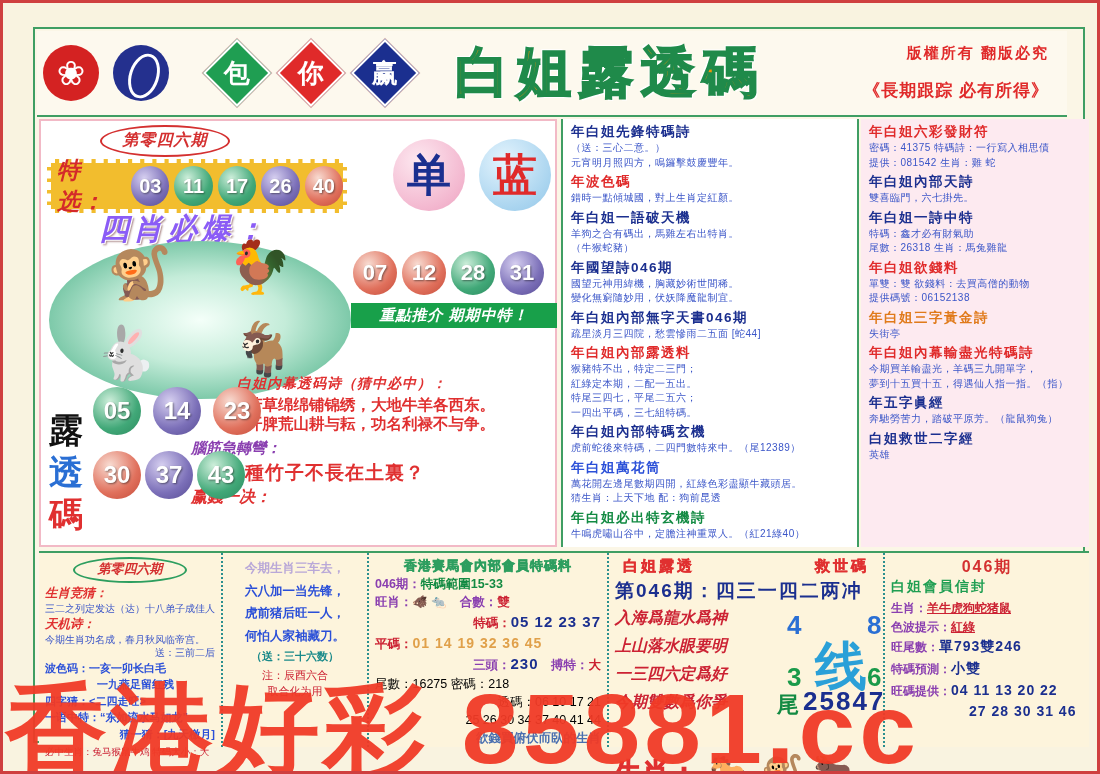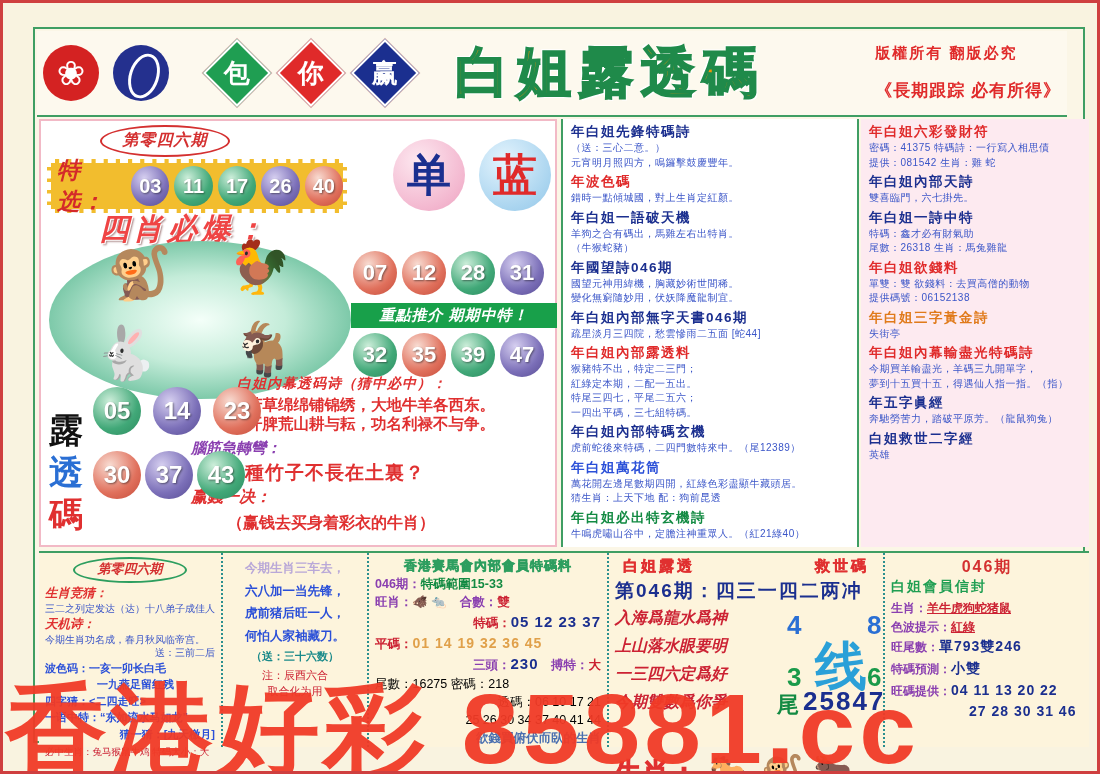--- a/index.html
+++ b/index.html
@@ -12,21 +12,21 @@
   .hdr{position:absolute;left:34px;top:28px;width:1030px;height:84px;background:#fdf9ee;border-bottom:2px solid #3f9e63;display:flex;align-items:center;}
   .flag{width:56px;height:56px;border-radius:50%;background:#d42222;color:#fff;font-size:34px;display:flex;align-items:center;justify-content:center;margin-left:6px;}
   .club{width:56px;height:56px;border-radius:50%;background:#24308e;margin-left:14px;position:relative;}
   .club:before{content:"";position:absolute;left:16px;top:8px;width:24px;height:40px;border:3px solid #fff;border-radius:50%;transform:rotate(18deg);}
   .dias{display:flex;gap:26px;margin-left:44px;}
   .dia{width:44px;height:44px;transform:rotate(45deg);display:flex;align-items:center;justify-content:center;border:2px solid #fff;box-shadow:0 0 0 1px #caa;}
   .dia span{transform:rotate(-45deg);color:#fff;font-weight:bold;font-size:26px;}
   .dia.d1{background:#1f9e52}.dia.d2{background:#e02a2a}.dia.d3{background:#1b2f8f}
   .title{margin-left:46px;font-size:54px;font-weight:bold;color:#f0920a;letter-spacing:8px;
          -webkit-text-stroke:2px #1f8a4a;text-shadow:2px 2px 0 #fff,-2px -2px 0 #fff;}
-  .copy{margin-left:auto;margin-right:6px;text-align:left;color:#e02a2a;font-weight:bold;}
+  .copy{margin-left:auto;margin-right:18px;text-align:right;color:#e02a2a;font-weight:bold;}
   .copy .c1{font-size:15px;letter-spacing:2px;}
   .copy .c2{font-size:17px;margin-top:16px;letter-spacing:1px;}
 
   
   .lp{position:absolute;left:36px;top:116px;width:518px;height:428px;background:#fff;border:2px solid #f2b9c6;box-sizing:border-box;}
   .mc{position:absolute;left:558px;top:116px;width:298px;height:428px;background:#fff;border-left:2px solid #3f9e63;border-right:2px solid #3f9e63;box-sizing:border-box;padding:2px 0;}
   .rc{position:absolute;left:858px;top:116px;width:228px;height:428px;background:#fdeaf0;box-sizing:border-box;padding:2px 0;}
 
   
   .ball{border-radius:50%;display:inline-flex;align-items:center;justify-content:center;color:#fff;font-weight:bold;
@@ -39,21 +39,21 @@
   .s48{width:48px;height:48px;font-size:24px;}
 
   .issue-oval{position:absolute;left:59px;top:4px;width:126px;height:28px;border:2px solid #d43030;border-radius:50%;
         color:#d43030;font-size:16px;font-weight:bold;font-style:italic;text-align:center;line-height:26px;letter-spacing:1px;}
   .gold{position:absolute;left:6px;top:38px;width:300px;height:54px;background:#f2bd2e;border:4px dashed #fff;box-sizing:border-box;
         display:flex;align-items:center;gap:5px;padding-left:6px;}
   .texuan{color:#d42a2a;font-size:23px;font-weight:bold;font-style:italic;letter-spacing:1px;}
   .bigball{position:absolute;width:72px;height:72px;border-radius:50%;display:flex;align-items:center;justify-content:center;font-size:44px;font-weight:bold;}
   .dan{left:352px;top:18px;background:radial-gradient(circle at 35% 30%,#fde8f0,#f3b7cf 70%,#eba0bf);color:#1b2f8f;}
   .lan{left:438px;top:18px;background:radial-gradient(circle at 35% 30%,#e4f4fd,#a9d4ef 70%,#93c6e8);color:#e02a2a;}
-  .sixiao{position:absolute;left:58px;top:88px;font-size:30px;font-weight:bold;font-style:italic;color:#ef4444;letter-spacing:4px;text-shadow:1px 1px 0 #fff,2px 2px 2px #a88;}
+  .sixiao{position:absolute;left:58px;top:88px;font-size:30px;font-weight:bold;font-style:italic;color:#8b5cf6;letter-spacing:4px;text-shadow:1px 1px 0 #fff,2px 2px 2px #a88;}
   .oval{position:absolute;left:8px;top:120px;width:302px;height:158px;border-radius:50%;
         background:radial-gradient(ellipse at center,#f4fff9 0%,#c4ecd9 40%,#3aa87c 100%);}
   .oval .an{position:absolute;font-size:52px;line-height:1;}
   .row1{position:absolute;left:312px;top:130px;display:flex;gap:5px;}
   .band{position:absolute;left:310px;top:182px;width:206px;height:25px;background:#18a04a;color:#fff;font-style:italic;font-weight:bold;
         font-size:15px;display:flex;align-items:center;justify-content:center;letter-spacing:1px;}
   .row2{position:absolute;left:312px;top:212px;display:flex;gap:5px;}
   .ptitle{position:absolute;left:196px;top:254px;color:#e03030;font-weight:bold;font-style:italic;font-size:14px;letter-spacing:1px;}
   .pl1{position:absolute;left:206px;top:274px;color:#e03030;font-weight:bold;font-size:15.5px;}
   .pl2{position:absolute;left:206px;top:293px;color:#e03030;font-weight:bold;font-size:15.5px;}
@@ -168,33 +168,26 @@
       <span class="an" style="left:44px;top:86px">🐇</span>
       <span class="an" style="left:182px;top:82px">🐐</span>
     </div>
     <div class="row1">
       <span class="ball br s44">07</span>
       <span class="ball br s44">12</span>
       <span class="ball bg s44">28</span>
       <span class="ball bp s44">31</span>
     </div>
     <div class="band">重點推介 期期中特！</div>
-    <div class="row2">
-      <span class="ball bg s44">32</span>
-      <span class="ball br s44">35</span>
-      <span class="ball bg s44">39</span>
-      <span class="ball bp s44">47</span>
-    </div>
     <div class="ptitle">白姐内幕透码诗（猜中必中）：</div>
     <div class="pl1">芳草绵绵铺锦绣，大地牛羊各西东。</div>
     <div class="pl2">开脾荒山耕与耘，功名利禄不与争。</div>
     <div class="brainl">腦筋急轉彎：</div>
     <div class="brainq">哪一種竹子不長在土裏？</div>
     <div class="winl">赢錢一决：</div>
-    <div class="winv">（赢钱去买身着彩衣的牛肖）</div>
     <div class="lu lu1">露</div>
     <div class="lu lu2">透</div>
     <div class="lu lu3">碼</div>
     <div class="lur1">
       <span class="ball bg s48">05</span>
       <span class="ball bp s48">14</span>
       <span class="ball br s48">23</span>
     </div>
     <div class="lur2">
       <span class="ball br s48">30</span>

